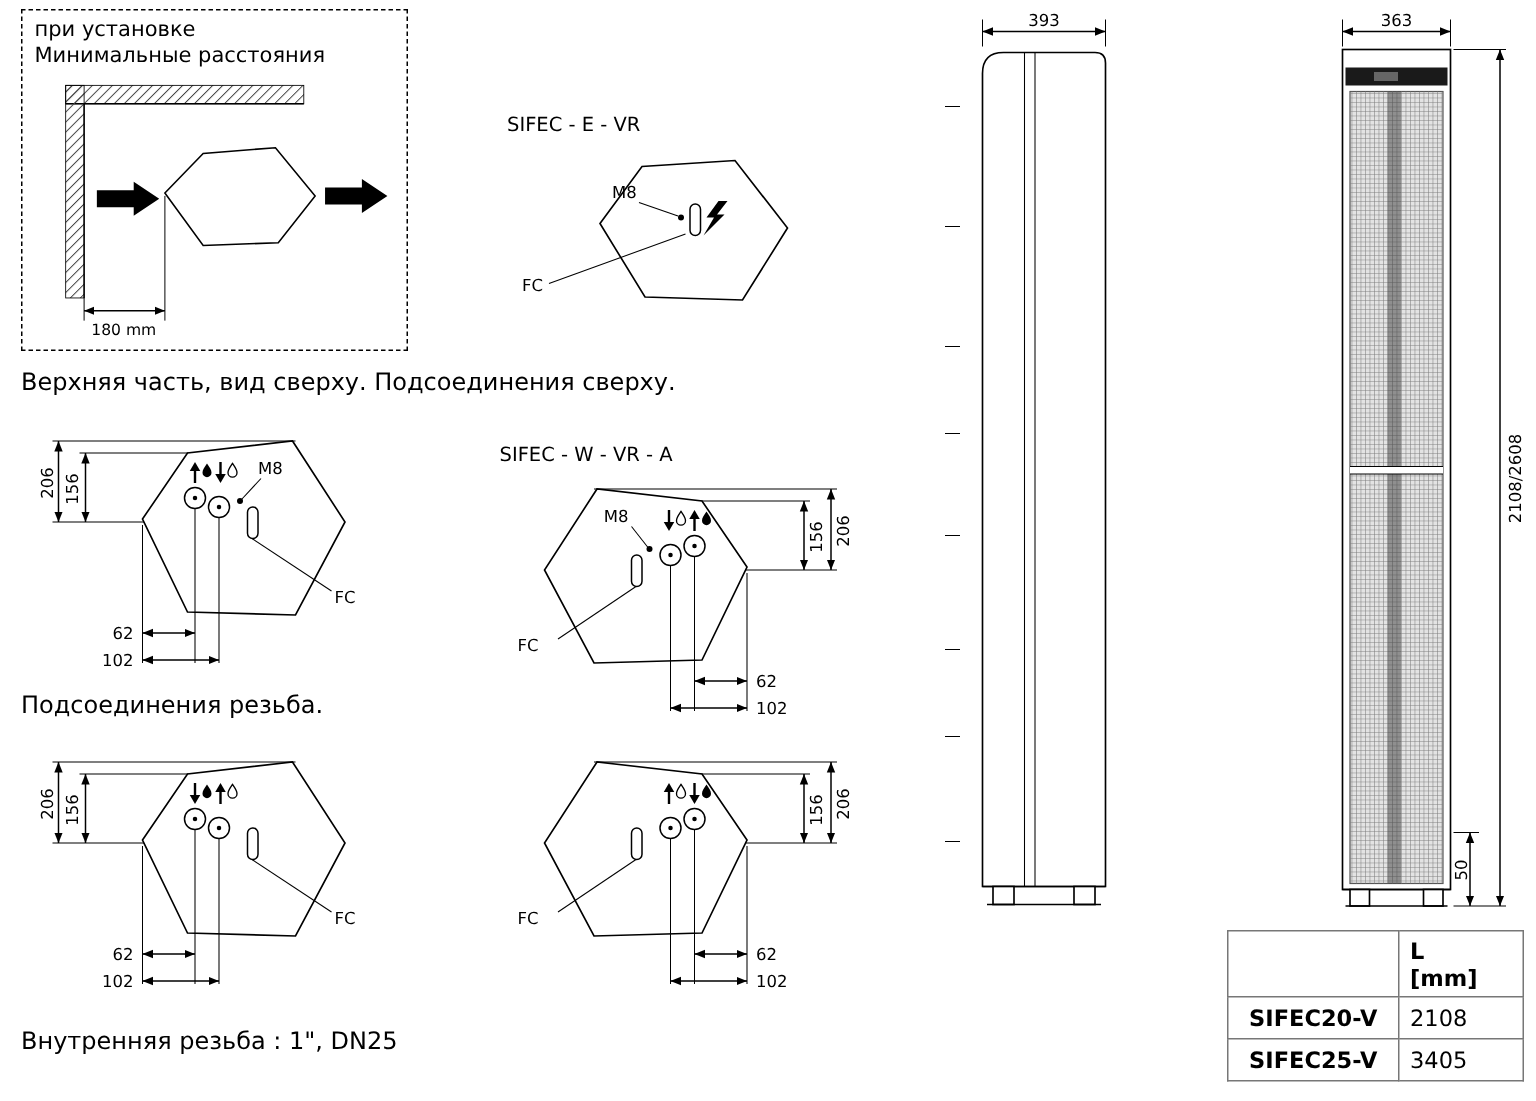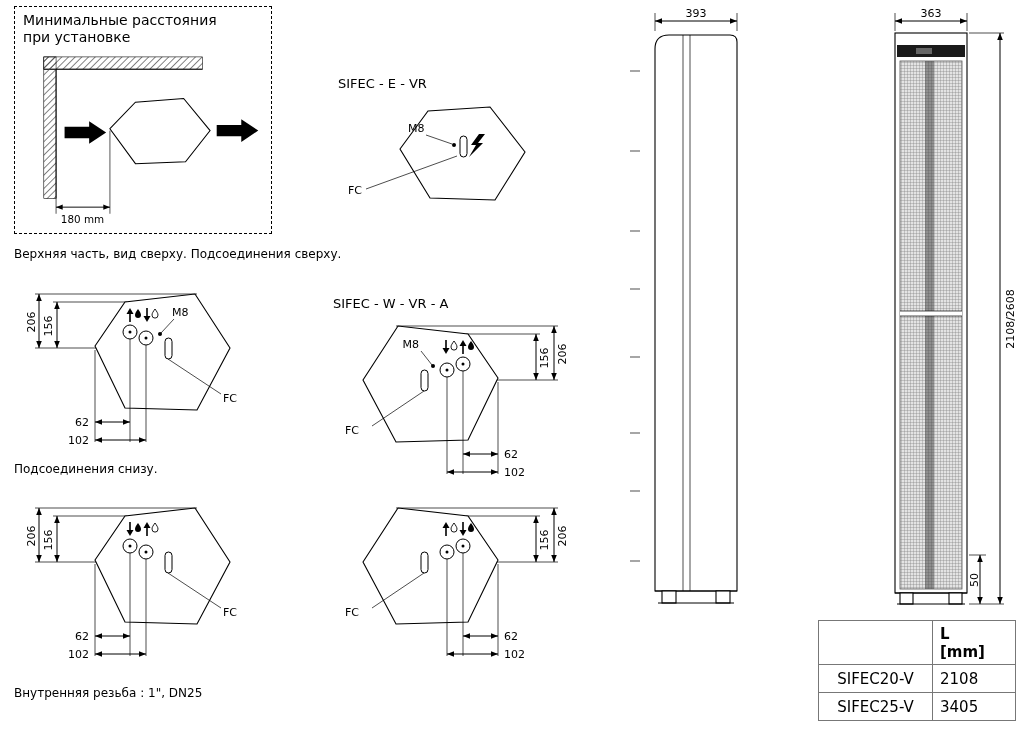--- a/index.html
+++ b/index.html
@@ -1,32 +1,32 @@
 <!DOCTYPE html>
 <html><head>
 <meta charset="utf-8">
 <style>
   *{margin:0;padding:0;box-sizing:border-box}
   body{background:#fff;font-family:"DejaVu Sans",sans-serif;color:#000}
   #page{position:relative;width:1024px;height:734px;background:#fff;overflow:hidden}
   .abs{position:absolute}
   .dtitle{font-size:13px;white-space:nowrap;margin-bottom:3px}
-  .note{font-size:12px;white-space:nowrap;line-height:19px}
+  .note{font-size:16px;white-space:nowrap;line-height:19px}
   svg{display:block;overflow:visible}
   svg text{font-size:11px;fill:#000;font-family:"DejaVu Sans",sans-serif}
   .dim{stroke:#000;stroke-width:1;fill:none}
   .thin{stroke:#000;stroke-width:0.7;fill:none}
   .shape{fill:#fff;stroke:#000;stroke-width:1.1}
   .install-box{border:1.5px dashed #000;padding:5px 8px;background:#fff}
   .install-title{font-size:14px;line-height:17px;margin-bottom:4px}
   table.spec{border-collapse:collapse;width:100%;font-size:15px;background:#fff}
   table.spec th,table.spec td{border:1px solid #777;padding:2px 7px;text-align:left;vertical-align:middle}
   table.spec th{font-weight:bold;height:44px}
   table.spec td{height:28px}
-  table.spec .model{font-weight:normal;text-align:center;width:114px}
+  table.spec .model{font-weight:bold;text-align:center;width:114px}
 </style>
 </head>
 <body>
 
 <div id="page">
 
   <svg width="0" height="0" style="position:absolute">
     <defs>
       <marker id="arr" viewBox="0 0 10 10" refX="10" refY="5" markerWidth="7" markerHeight="7" orient="auto-start-reverse">
         <path d="M0,1 L10,5 L0,9 z" fill="#000"></path>
@@ -35,22 +35,22 @@
         <line x1="0" y1="0" x2="0" y2="5" stroke="#444" stroke-width="1.4"></line>
       </pattern>
       <pattern id="mesh" width="3" height="3" patternUnits="userSpaceOnUse">
         <path d="M0,0 H3 M0,0 V3" stroke="#7d7d7d" stroke-width="0.7" fill="none"></path>
       </pattern>
     </defs>
   </svg>
 
   <div class="abs install-box" style="left:14px;top:6px;width:258px;height:228px">
     <div class="install-title">
+      <div>при установке</div>
       <div>Минимальные расстояния</div>
-      <div>при установке</div>
     </div>
     <svg width="240" height="182" viewBox="0 0 254 182">
       <g>
         <rect x="22" y="2" width="168" height="13" fill="url(#hatch)" stroke="#000" stroke-width="0.6"></rect>
         <line x1="22" y1="15" x2="190" y2="15" class="dim"></line>
         <rect x="22" y="2" width="13" height="150" fill="url(#hatch)" stroke="#000" stroke-width="0.6"></rect>
         <line x1="35" y1="15" x2="35" y2="152" class="dim"></line>
       </g>
       <polygon class="shape" points="92,78 119,50 170,46 198,80 172,113 119,115"></polygon>
       <polygon fill="#000" points="44,76 70,76 70,70 88,82 70,94 70,88 44,88"></polygon>
@@ -167,21 +167,21 @@
         <line x1="114" y1="158" x2="165" y2="158" class="dim" marker-start="url(#arr)" marker-end="url(#arr)"></line>
         <text x="171" y="144">62</text>
         <text x="171" y="162">102</text>
       </g>
       <line x1="91" y1="77" x2="39" y2="112" class="thin"></line>
       <text x="12" y="120">FC</text>
     </svg>
   </div>
 
   <div class="abs note" style="left:14px;top:460px">
-    <div>Подсоединения снизу.</div>
+    <div>Подсоединения резьба.</div>
   </div>
 
   <div class="abs" style="left:25px;top:496px;width:235px">
     <svg width="235" height="170" viewBox="0 0 235 170">
       <g>
         <line x1="10" y1="12" x2="172" y2="12" class="thin"></line>
         <line x1="28" y1="20" x2="102" y2="20" class="thin"></line>
         <line x1="10" y1="66" x2="136" y2="66" class="thin"></line>
         <line x1="14" y1="12" x2="14" y2="66" class="dim" marker-start="url(#arr)" marker-end="url(#arr)"></line>
         <line x1="32" y1="20" x2="32" y2="66" class="dim" marker-start="url(#arr)" marker-end="url(#arr)"></line>

